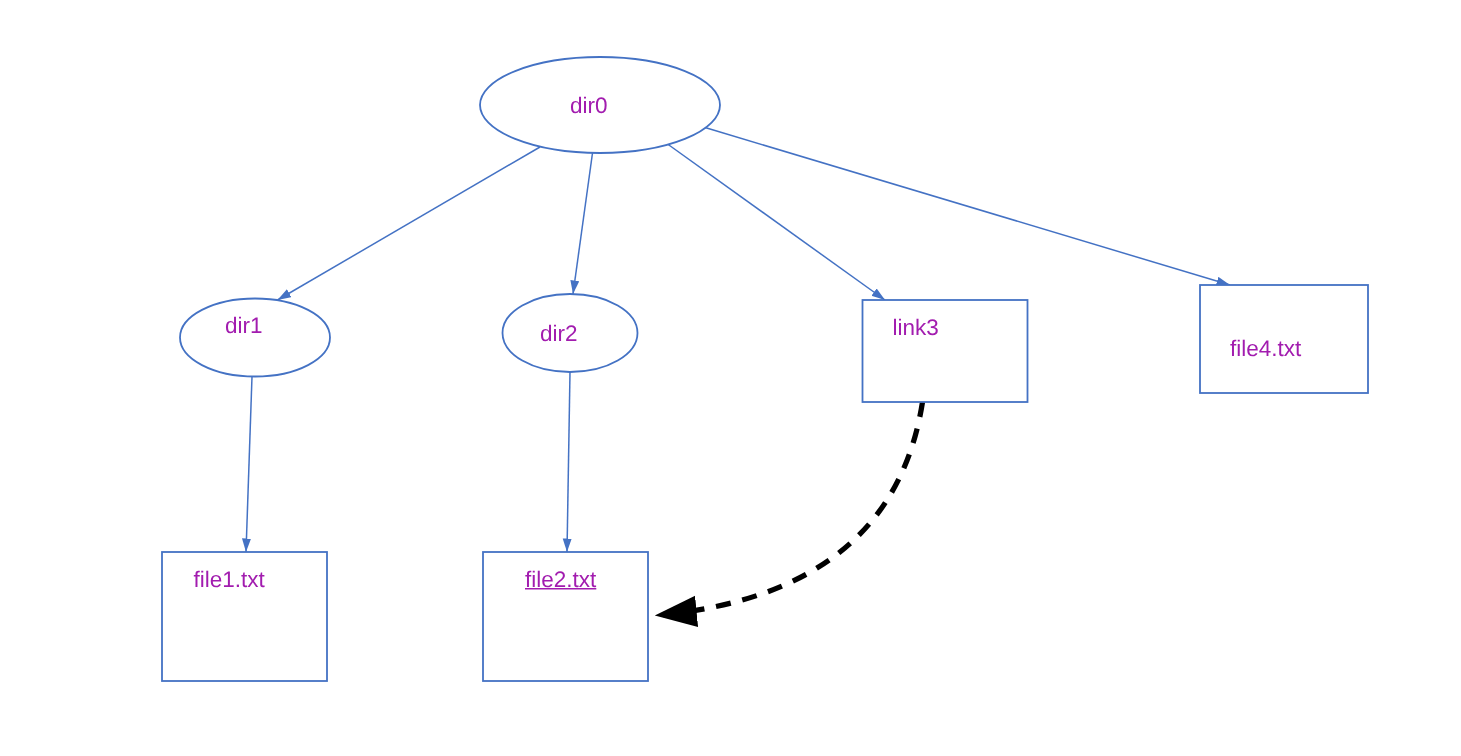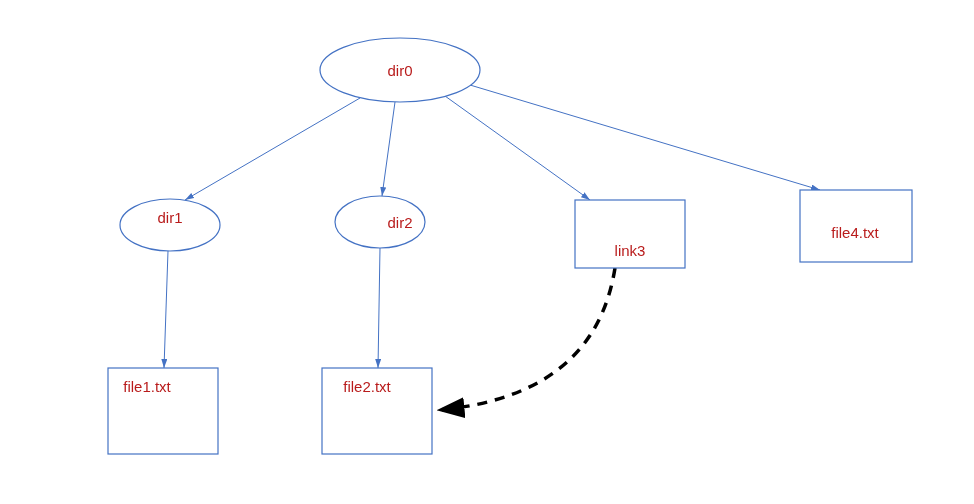--- a/index.html
+++ b/index.html
@@ -12,22 +12,22 @@
       font-family: Arial, sans-serif;
     }
     svg {
       position: absolute;
       top: 0;
       left: 0;
     }
     .node-label {
       position: absolute;
       font-size: 15px;
-      color: #b91c1c;
-      text-align: center;
+      color: #a21caf;
+      text-align: left;
       pointer-events: none;
     }
   </style>
 </head>
 <body>
 
 <svg width="974" height="504">
   <defs>
     <marker id="arrow-blue" markerWidth="10" markerHeight="10" refX="9" refY="3" orient="auto" markerUnits="strokeWidth">
       <path d="M0,0 L0,6 L9,3 z" fill="#4472C4"></path>
@@ -61,17 +61,17 @@
 
   <rect x="800" y="190" width="112" height="72" fill="#ffffff" stroke="#4472C4" stroke-width="1.2"></rect>
 
   <rect x="108" y="368" width="110" height="86" fill="#ffffff" stroke="#4472C4" stroke-width="1.2"></rect>
 
   <rect x="322" y="368" width="110" height="86" fill="#ffffff" stroke="#4472C4" stroke-width="1.2"></rect>
 </svg>
 
 <div class="node-label" style="left:380px; top:62px; width:40px;">dir0</div>
 <div class="node-label" style="left:150px; top:209px; width:40px;">dir1</div>
-<div class="node-label" style="left:360px; top:214px; width:40px;margin-left:20px;">dir2</div>
-<div class="node-label" style="left:595px; top:210px; width:70px;margin-top:32px;">link3</div>
+<div class="node-label" style="left:360px; top:214px; width:40px;">dir2</div>
+<div class="node-label" style="left:595px; top:210px; width:70px;">link3</div>
 <div class="node-label" style="left:820px; top:200px; width:70px;margin-top:24px;">file4.txt</div>
-<div class="node-label" style="left:108px; top:378px; width:78px;">file1.txt</div>
-<div class="node-label" style="left:328px; top:378px; width:78px;">file2.txt</div>
+<div class="node-label" style="left:129px; top:378px; width:78px;">file1.txt</div>
+<div class="node-label" style="left:350px; top:378px; width:78px;text-decoration:underline;">file2.txt</div>
 
 </body></html>

